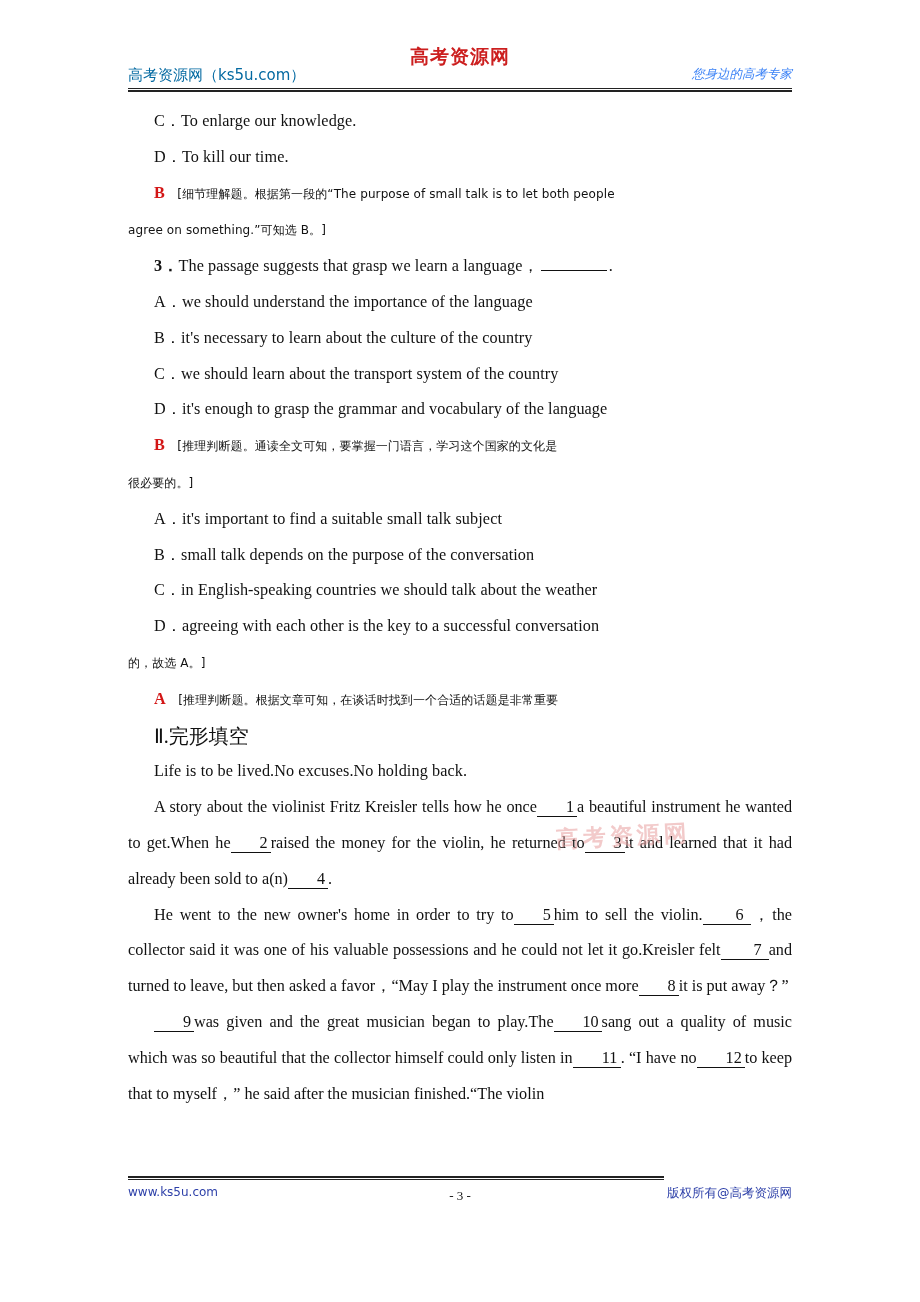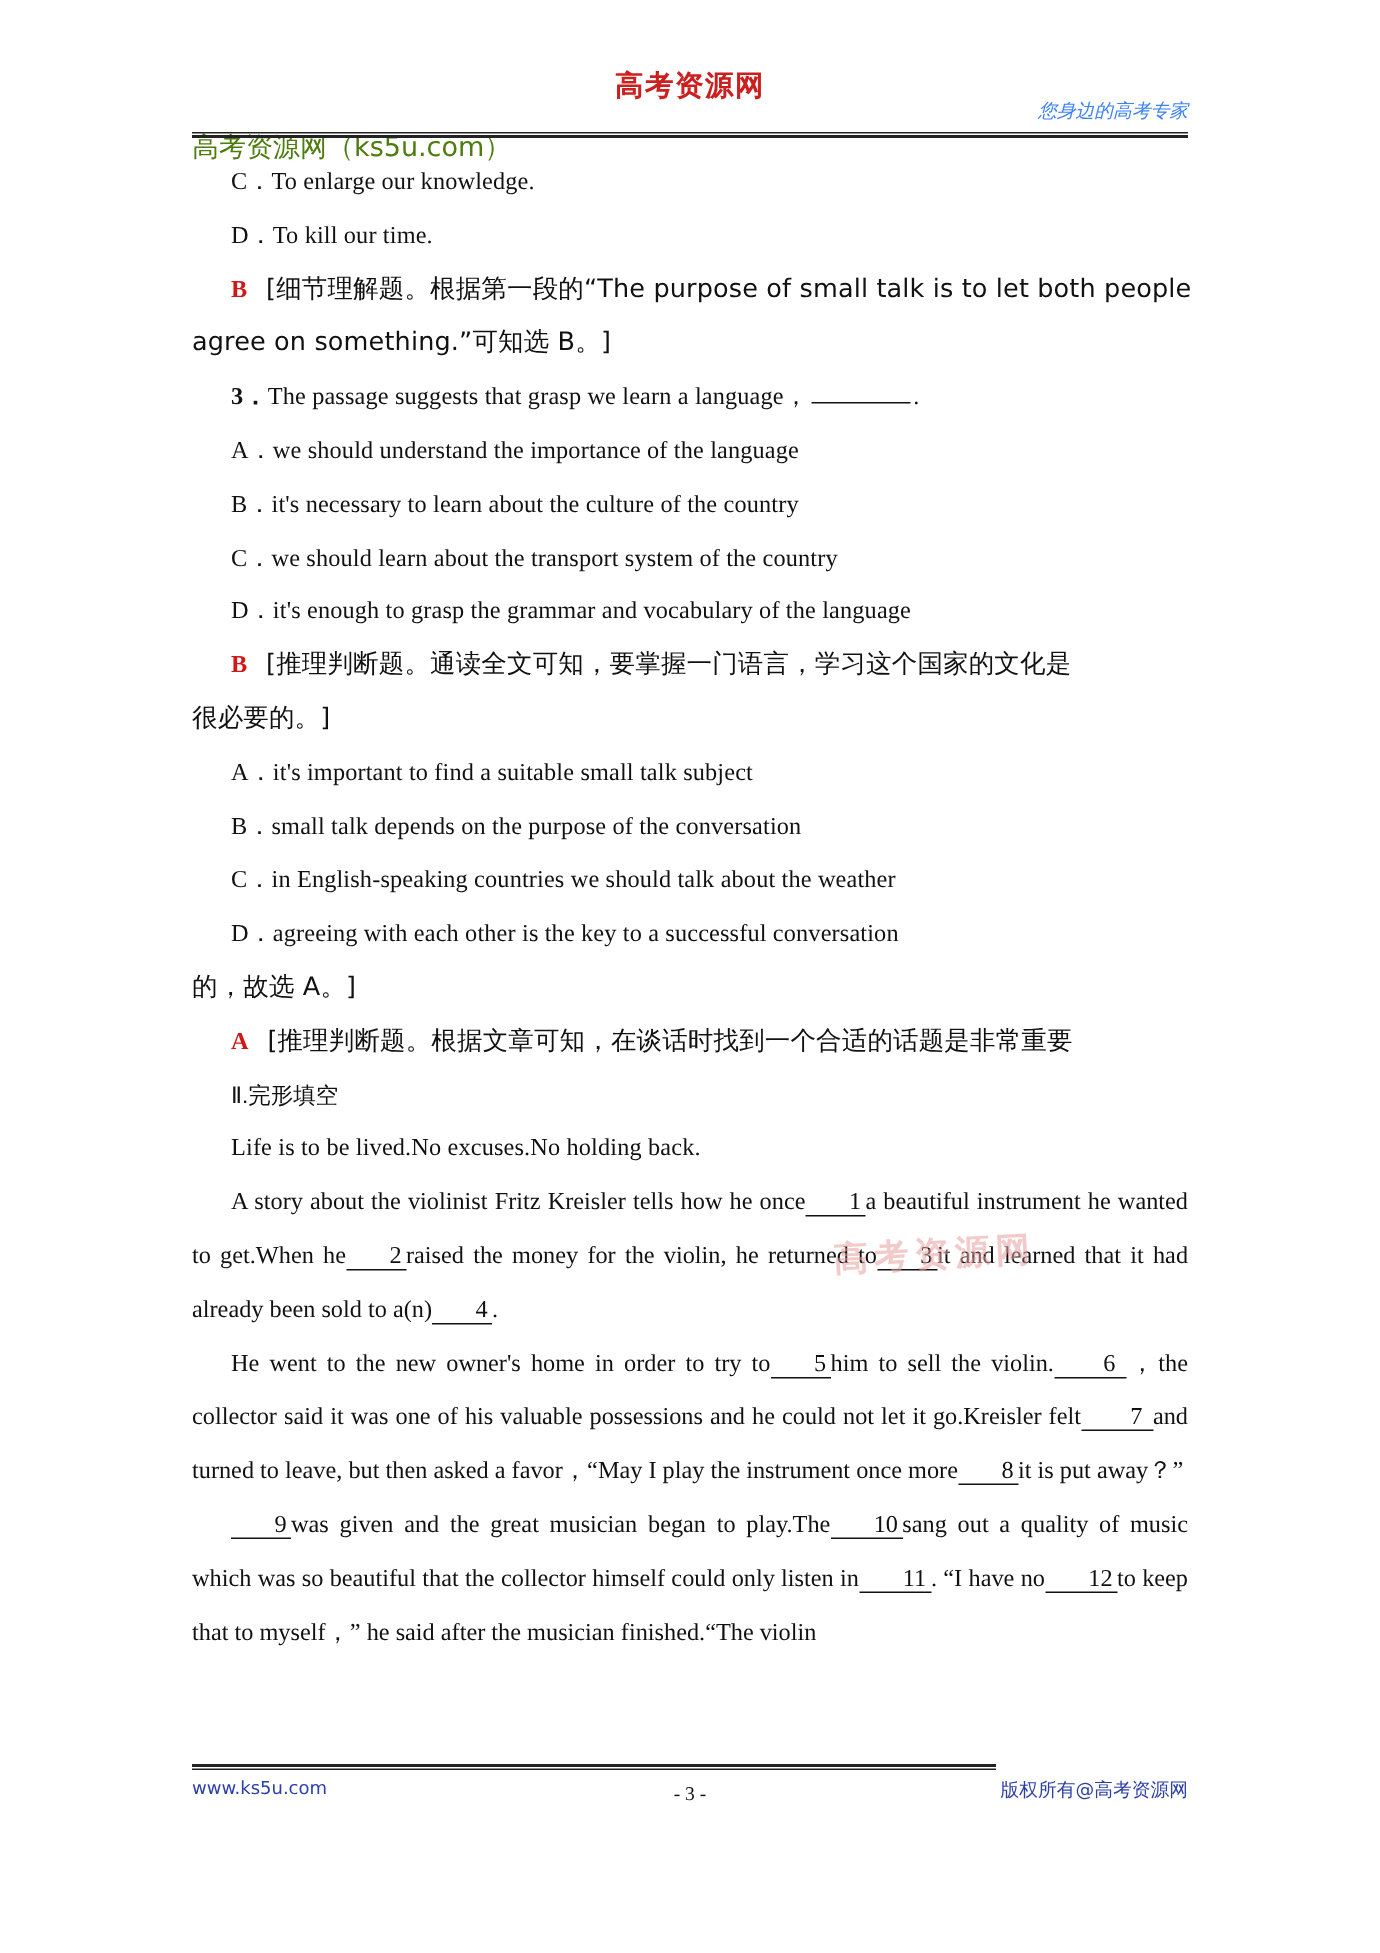--- a/index.html
+++ b/index.html
@@ -41,24 +41,23 @@
     font-size: 19px;
     letter-spacing: 1px;
     color: #cc1f1f;
     white-space: nowrap;
   }
   .header-left {
     position: absolute;
     left: 0px;
     top: 22px;
     font-family: "DejaVu Sans", sans-serif;
-    font-size: 18px;
-    color: #4d7c0f;
-    white-space: nowrap;
-    margin-top: 20px;
+    font-size: 15px;
+    color: #0369a1;
+    white-space: nowrap;
   }
   .header-right {
     position: absolute;
     right: 0px;
     top: 22px;
     font-family: "DejaVu Sans", sans-serif;
     font-size: 12.5px;
     color: #3b82f6;
     white-space: nowrap;
     font-style: italic;
@@ -88,21 +87,21 @@
   }
   .indent-opt { padding-left: 26px; }
 
   .ans {
     color: #d31616;
     font-weight: 700;
     font-size: 16.2px;
   }
   .cn {
     font-family: "DejaVu Sans", sans-serif;
-    font-size: 17px;
+    font-size: 12px;
     margin-top: 28px;
   }
   .qnum {
     font-weight: 700;
   }
   .optlabel {
     letter-spacing: 0px;
   }
 
   
@@ -122,22 +121,22 @@
     border-bottom: 1.4px solid #111;
     text-align: center;
     line-height: 1.05;
     padding: 0 2px;
     min-width: 36px;
   }
   .cblank-wide { min-width: 44px; }
 
   
   .sec-head {
-    font-family: Liberation Sans, sans-serif;
-    font-size: 15px;
+    font-family: Liberation Serif, serif;
+    font-size: 20px;
     line-height: 35.8px;
     padding-left: 26px;
     white-space: nowrap;
   }
 
   
   .para {
     font-size: 16.2px;
     line-height: 35.8px;
     text-align: justify;

